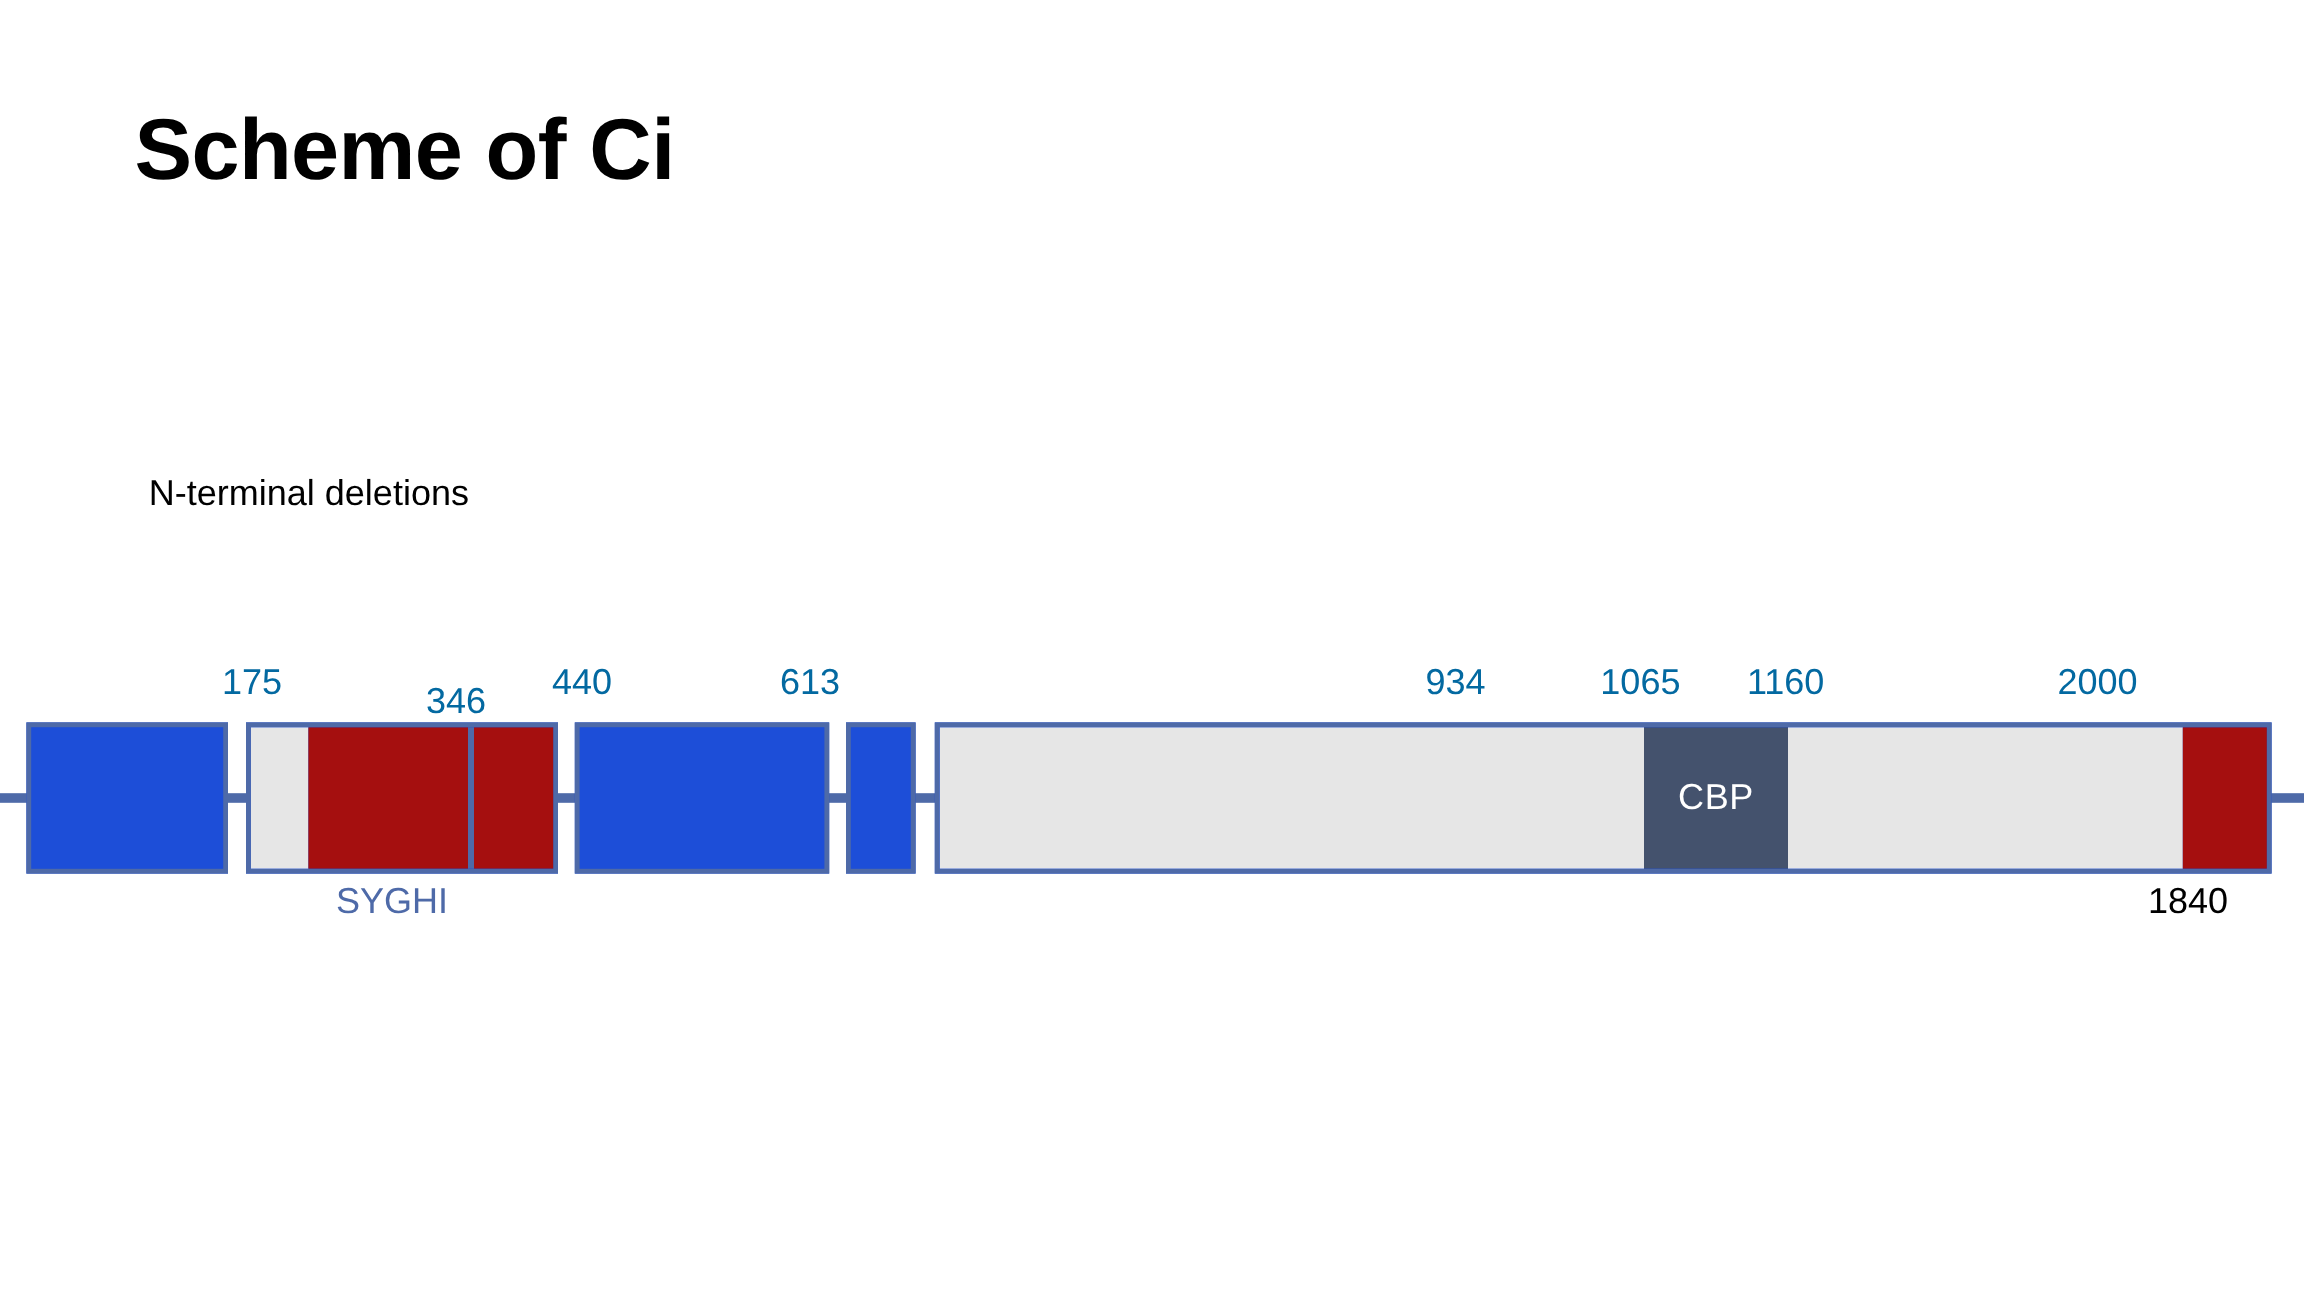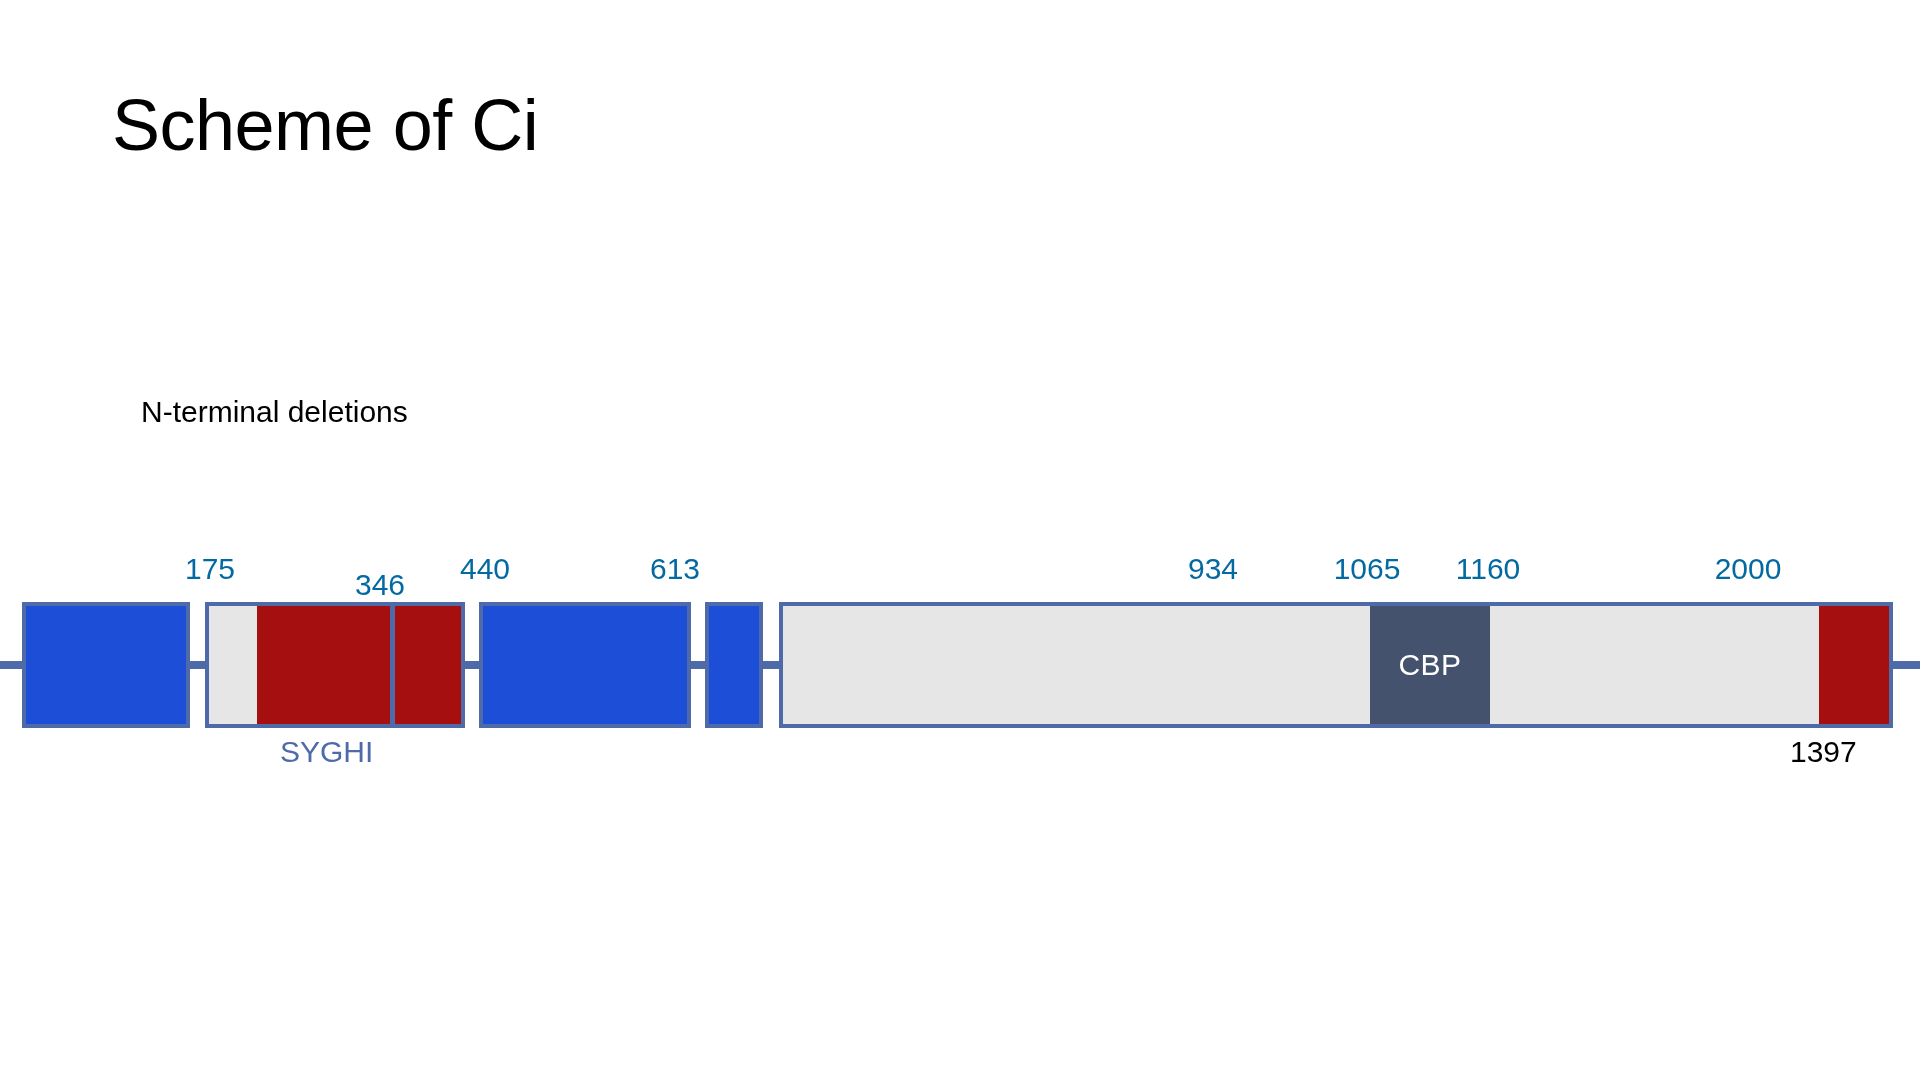--- a/index.html
+++ b/index.html
@@ -17,21 +17,21 @@
     color: #000000;
     -webkit-font-smoothing: antialiased;
   }
 
   
   #slide-title {
     position: absolute;
     left: 112px;
     top: 86px;
     font-size: 72px;
-    font-weight: 400;
+    font-weight: 700;
     line-height: 1.1;
     letter-spacing: -0.5px;
     color: #000000;
     white-space: nowrap;
   }
 
   
   #diagram {
     position: absolute;
     left: 0;
@@ -129,21 +129,21 @@
     white-space: nowrap;
   }
 </style>
 </head>
 <body>
 
 <div id="slide-title">Scheme of Ci</div>
 
 <div id="diagram">
 
-  <div class="group-label" style="left:141px; top:395px;">N-terminal deletions</div>
+  <div class="group-label" style="left:124px; top:395px;">N-terminal deletions</div>
 
 
   <div class="tick-label" style="left:155px; top:552px; width:110px;">175</div>
 
   <div class="tick-label" style="left:325px; top:568px; width:110px;">346</div>
 
   <div class="tick-label" style="left:430px; top:552px; width:110px;">440</div>
 
   <div class="tick-label" style="left:620px; top:552px; width:110px;">613</div>
 
@@ -179,15 +179,15 @@
     <div class="fill fill-gray" style="left:0px;    width:587px;"></div>
     <div class="fill fill-cbp" style="left:587px;  width:120px;"></div>
     <div class="fill fill-gray" style="left:707px;  width:329px;"></div>
     <div class="fill fill-red" style="left:1036px; width:78px;"></div>
 
     <div class="cbp-text" style="left:587px; width:120px;">CBP</div>
   </div>
 
   <div class="motif-label" style="left:280px; top:735px; width:120px;">SYGHI</div>
 
-  <div class="end-label" style="left:1790px; top:735px;">1397</div>
+  <div class="end-label" style="left:1790px; top:735px;">1840</div>
 
 </div>
 
 </body></html>

